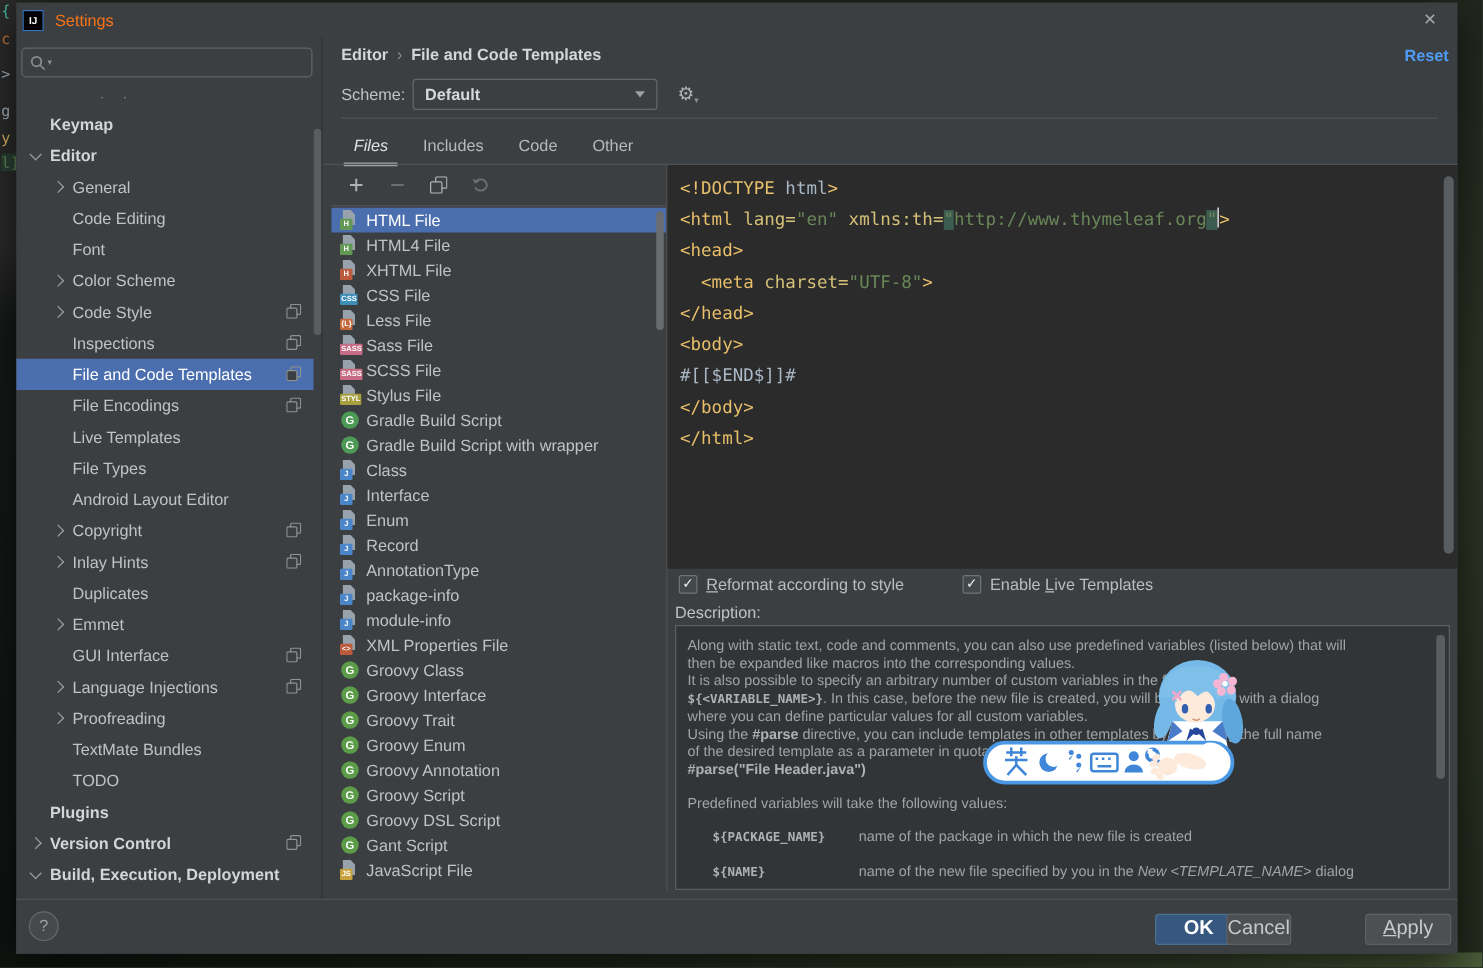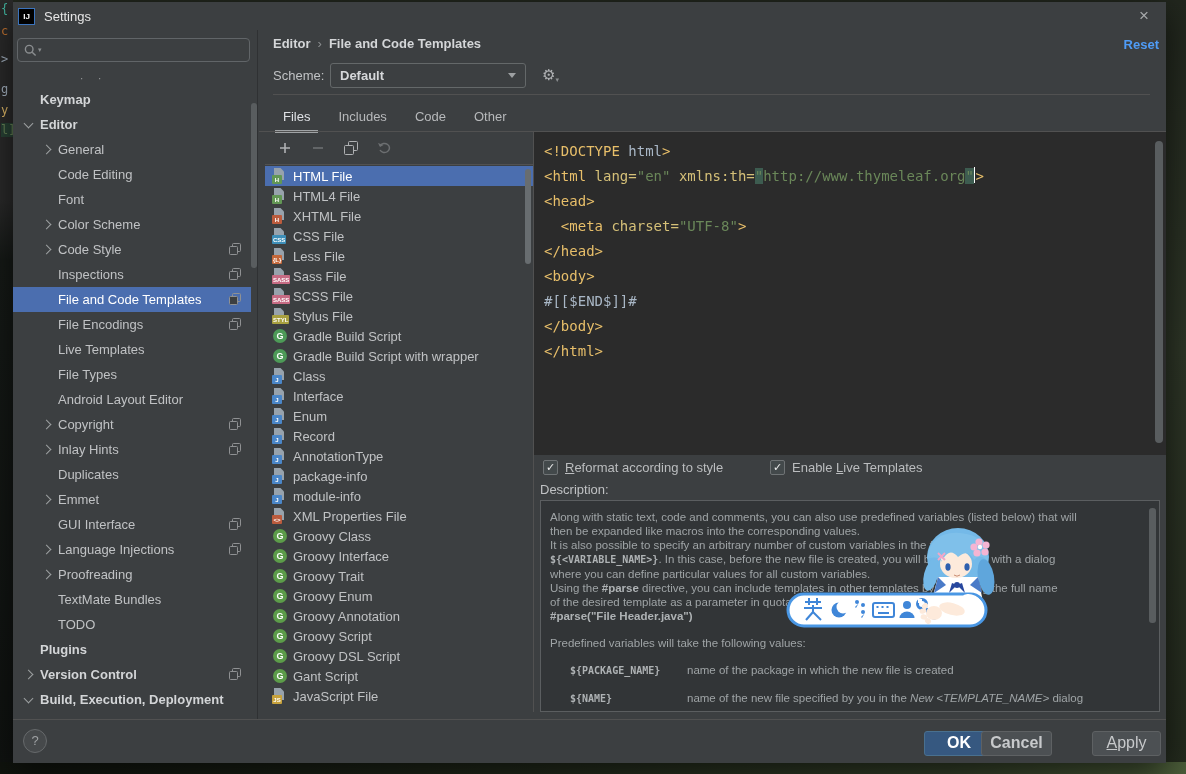--- a/index.html
+++ b/index.html
@@ -15,21 +15,21 @@
   .bg-left span { position:absolute; left:1px; font:12px "DejaVu Sans Mono", monospace; }
 
   
   .dialog { position:absolute; left:13px; top:2px; width:1153px; height:761px;
             background:#3c3f41; color:#bbbdbf; font-size:13px;
             box-shadow:0 10px 34px rgba(0,0,0,.65); }
   .titlebar { position:absolute; left:0; top:0; width:100%; height:28px; display:flex; align-items:center; }
   .logo { width:17px; height:17px; margin-left:5px; background:#000; border:1px solid #3b74bd;
           display:flex; align-items:center; justify-content:center;
           font:bold 8px "Liberation Sans", sans-serif; color:#fff; }
-  .title-text { margin-left:9px; color:#e5e5e5; }
+  .title-text { margin-left:9px; color:#f97316; }
   .close { position:absolute; right:12px; top:4px; width:20px; height:20px; color:#a6a9ab;
            font-size:17px; line-height:20px; text-align:center; cursor:default; }
 
   
   .treepanel { position:absolute; left:0; top:28px; width:245px; height:689px; border-right:1px solid #2f3133; }
   .search { position:absolute; left:4px; top:8px; width:233px; height:24px; border:1px solid #616568;
             border-radius:4px; display:flex; align-items:center; padding:0 6px; }
   .search svg { flex:none; }
   .search .arr { font-size:7px; color:#8b8e90; margin-left:1px; }
   .tree { position:absolute; left:0; top:40px; width:238px; height:649px; overflow:hidden; }
@@ -46,37 +46,37 @@
   .copyic { position:absolute; right:10px; top:6px; }
   .vscroll { position:absolute; border-radius:3px; background:#595d5f; }
 
   
   .footer { position:absolute; left:0; top:717px; width:100%; height:44px; border-top:1px solid #515151; background:#3c3f41; }
   .help { position:absolute; left:10px; top:9px; width:24px; height:24px; border-radius:50%;
           border:1px solid #66696b; background:#46494b; color:#9fa2a4; text-align:center; line-height:22px; font-size:13px; }
   .btn { position:absolute; top:11px; height:25px; border-radius:3px; border:1px solid #5e6163;
          background:#4c5053; color:#c7c9cb; text-align:center; line-height:22px; font-size:16px; }
   .btn.primary { background:#365880; border-color:#49708f; color:#fff; font-weight:bold; }
-  .btn.b0 { left:911px; width:70px; } .btn.b1 { left:968px; width:71px;font-weight:bold; } .btn.b2 { left:1079px; width:69px; }
+  .btn.b0 { left:911px; width:70px; } .btn.b1 { left:968px; width:52px; } .btn.b2 { left:1079px; width:69px; }
 
   
   .breadcrumb { position:absolute; left:260px; top:34px; font-weight:bold; color:#d4d6d8; }
   .breadcrumb .sep { color:#8a8d8f; margin:0 7px; font-weight:normal; }
   .reset { position:absolute; right:7px; top:35px; color:#4f9cf7; font-weight:bold; }
   .scheme-label { position:absolute; left:260px; top:66px; color:#c0c2c4; }
   .combo { position:absolute; left:317px; top:61px; width:196px; height:25px; border:1px solid #646869;
            border-radius:3px; display:flex; align-items:center; padding:0 9px; font-weight:bold; color:#d6d8da; }
   .combo .carrow { margin-left:auto; width:0; height:0; border-left:4px solid transparent;
                    border-right:4px solid transparent; border-top:5px solid #9da0a2; }
   .gear { position:absolute; left:529px; top:64px; color:#afb1b3; font-size:15px; }
   .gear .arr { font-size:7px; color:#8b8e90; vertical-align:-2px; }
   .hdiv { position:absolute; left:260px; top:92px; width:877px; height:1px; background:#515151; }
   .tabs { position:absolute; left:256px; top:101px; height:28px; display:flex; }
   .tab { position:relative; padding:0 14px; line-height:28px; color:#b7b9bb; }
-  .tab.on { color:#dfe1e5; }
+  .tab.on { color:#dfe1e5;font-style:italic; }
   .tab.on::after { content:""; position:absolute; left:6px; right:6px; bottom:-2px; height:3px; background:#a0a3a5; }
   .tabline { position:absolute; left:246px; top:129px; width:907px; height:1px; background:#515151; }
 
   
   .list-toolbar { position:absolute; left:252px; top:130px; width:268px; height:33px; display:flex;
                   align-items:center; gap:17px; padding-left:12px; border-bottom:1px solid #515151; color:#afb1b3; }
   .tbi { width:16px; height:16px; display:flex; align-items:center; justify-content:center; font-size:16px; }
   .tbi.dis { opacity:.42; }
   .list { position:absolute; left:252px; top:164px; width:268px; height:546px; overflow:hidden; }
   .list-row { height:20px; display:flex; align-items:center; padding-left:7px; color:#c0c2c4; white-space:nowrap; }

